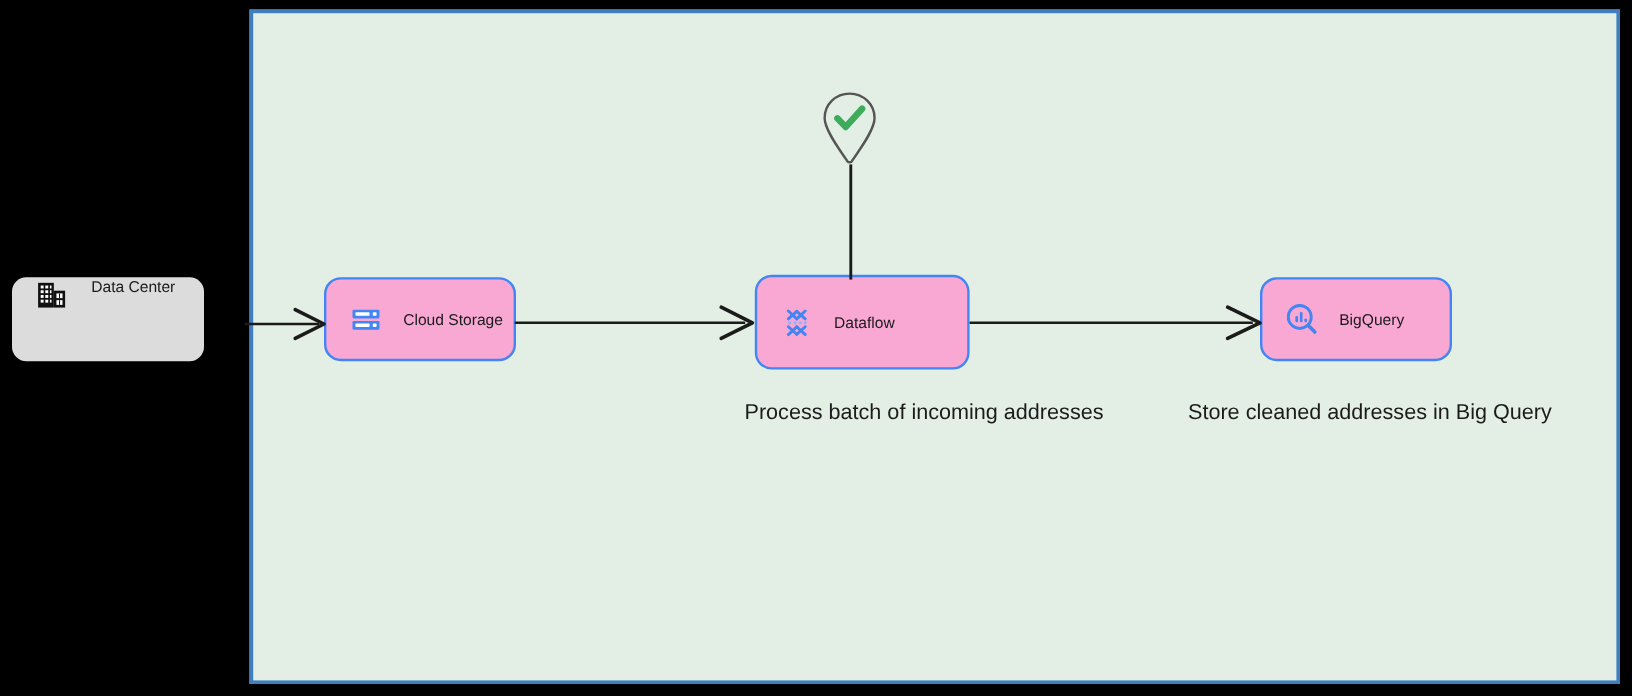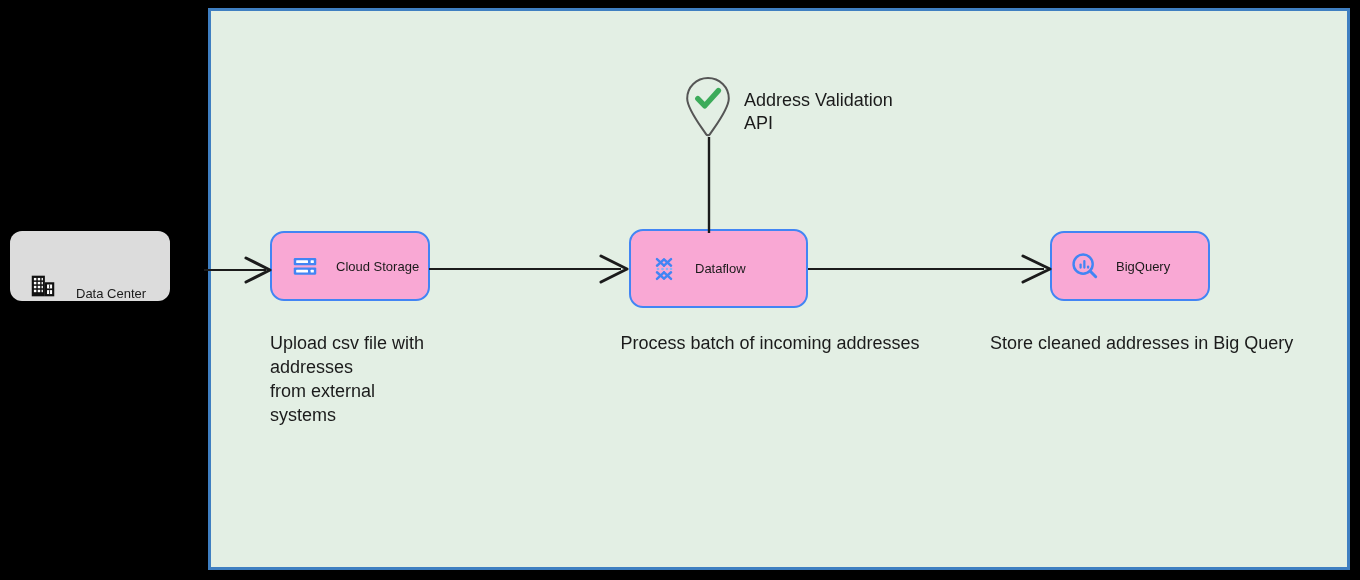--- a/index.html
+++ b/index.html
@@ -40,21 +40,21 @@
   
   .datacenter-box {
     position: absolute;
     left: 10px;
     top: 231px;
     width: 160px;
     height: 70px;
     background: #dcdcdc;
     border-radius: 12px;
     display: flex;
-    align-items: flex-end;
+    align-items: flex-start;
     box-sizing: border-box;
   }
   .datacenter-icon {
     margin-left: 18px;
     width: 30px;
     height: 30px;
     flex: 0 0 auto;
     display: block;
   }
   .datacenter-label {
@@ -228,22 +228,20 @@
       </g>
     </svg>
     <span class="node-label">BigQuery</span>
   </div>
 
   <div class="api-group">
     <svg class="api-pin" viewBox="0 0 48 62">
       <path d="M24 2 C12.4 2 3.2 11.0 3.2 22.4 C3.2 33.0 17.0 50.4 22.2 58.4 C22.9 59.5 25.1 59.5 25.8 58.4 C31.0 50.4 44.8 33.0 44.8 22.4 C44.8 11.0 35.6 2 24 2 Z" fill="none" stroke="#555555" stroke-width="2"></path>
       <path d="M13.8 22.6 L20.8 29.8 L34.4 14.6" fill="none" stroke="#3cab5a" stroke-width="5.4" stroke-linecap="round" stroke-linejoin="round"></path>
     </svg>
-    <div class="api-label">Address Validation
-API</div>
   </div>
 
   <svg class="connector" style="left:200px; top:250px; width:80px; height:40px;" viewBox="0 0 80 40">
     <line x1="4" y1="20" x2="66" y2="20" stroke="#1b1b1b" stroke-width="2"></line>
     <path d="M46 8 L70 20 L46 32" fill="none" stroke="#1b1b1b" stroke-width="3" stroke-linecap="round" stroke-linejoin="round"></path>
   </svg>
 
   <svg class="connector" style="left:425px; top:250px; width:210px; height:40px;" viewBox="0 0 210 40">
     <line x1="4" y1="19" x2="196" y2="19" stroke="#1b1b1b" stroke-width="2"></line>
     <path d="M176 6 L202 19 L176 32" fill="none" stroke="#1b1b1b" stroke-width="3" stroke-linecap="round" stroke-linejoin="round"></path>
@@ -251,19 +249,16 @@
 
   <svg class="connector" style="left:804px; top:250px; width:252px; height:40px;" viewBox="0 0 252 40">
     <line x1="4" y1="19" x2="240" y2="19" stroke="#1b1b1b" stroke-width="2"></line>
     <path d="M219 6 L246 19 L219 32" fill="none" stroke="#1b1b1b" stroke-width="3" stroke-linecap="round" stroke-linejoin="round"></path>
   </svg>
 
   <svg class="connector" style="left:700px; top:135px; width:20px; height:100px;" viewBox="0 0 20 100">
     <line x1="9" y1="2" x2="9" y2="98" stroke="#1b1b1b" stroke-width="2.4"></line>
   </svg>
 
-  <div class="caption" id="caption-upload">Upload csv file with addresses
-from external
-systems</div>
   <div class="caption" id="caption-process">Process batch of incoming addresses</div>
   <div class="caption" id="caption-store">Store cleaned addresses in Big Query</div>
 
 </div>
 
 </body></html>

